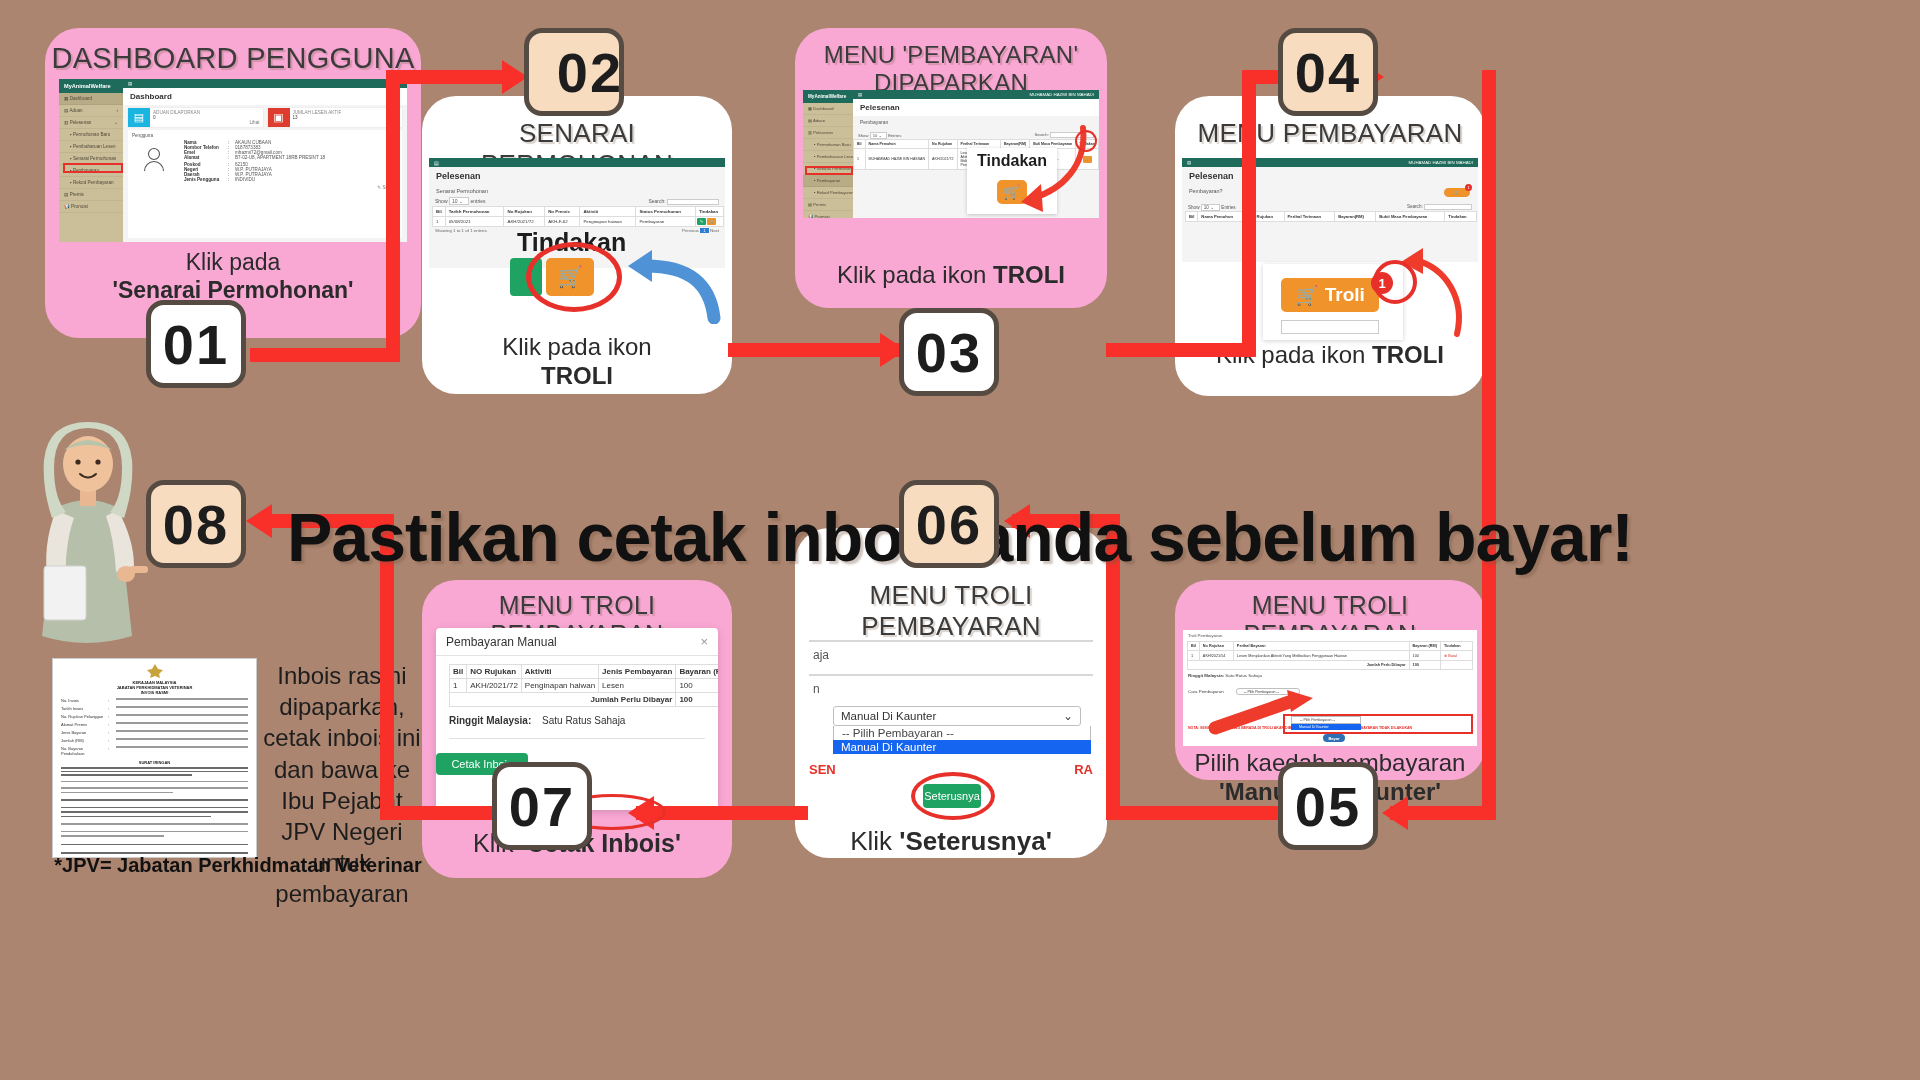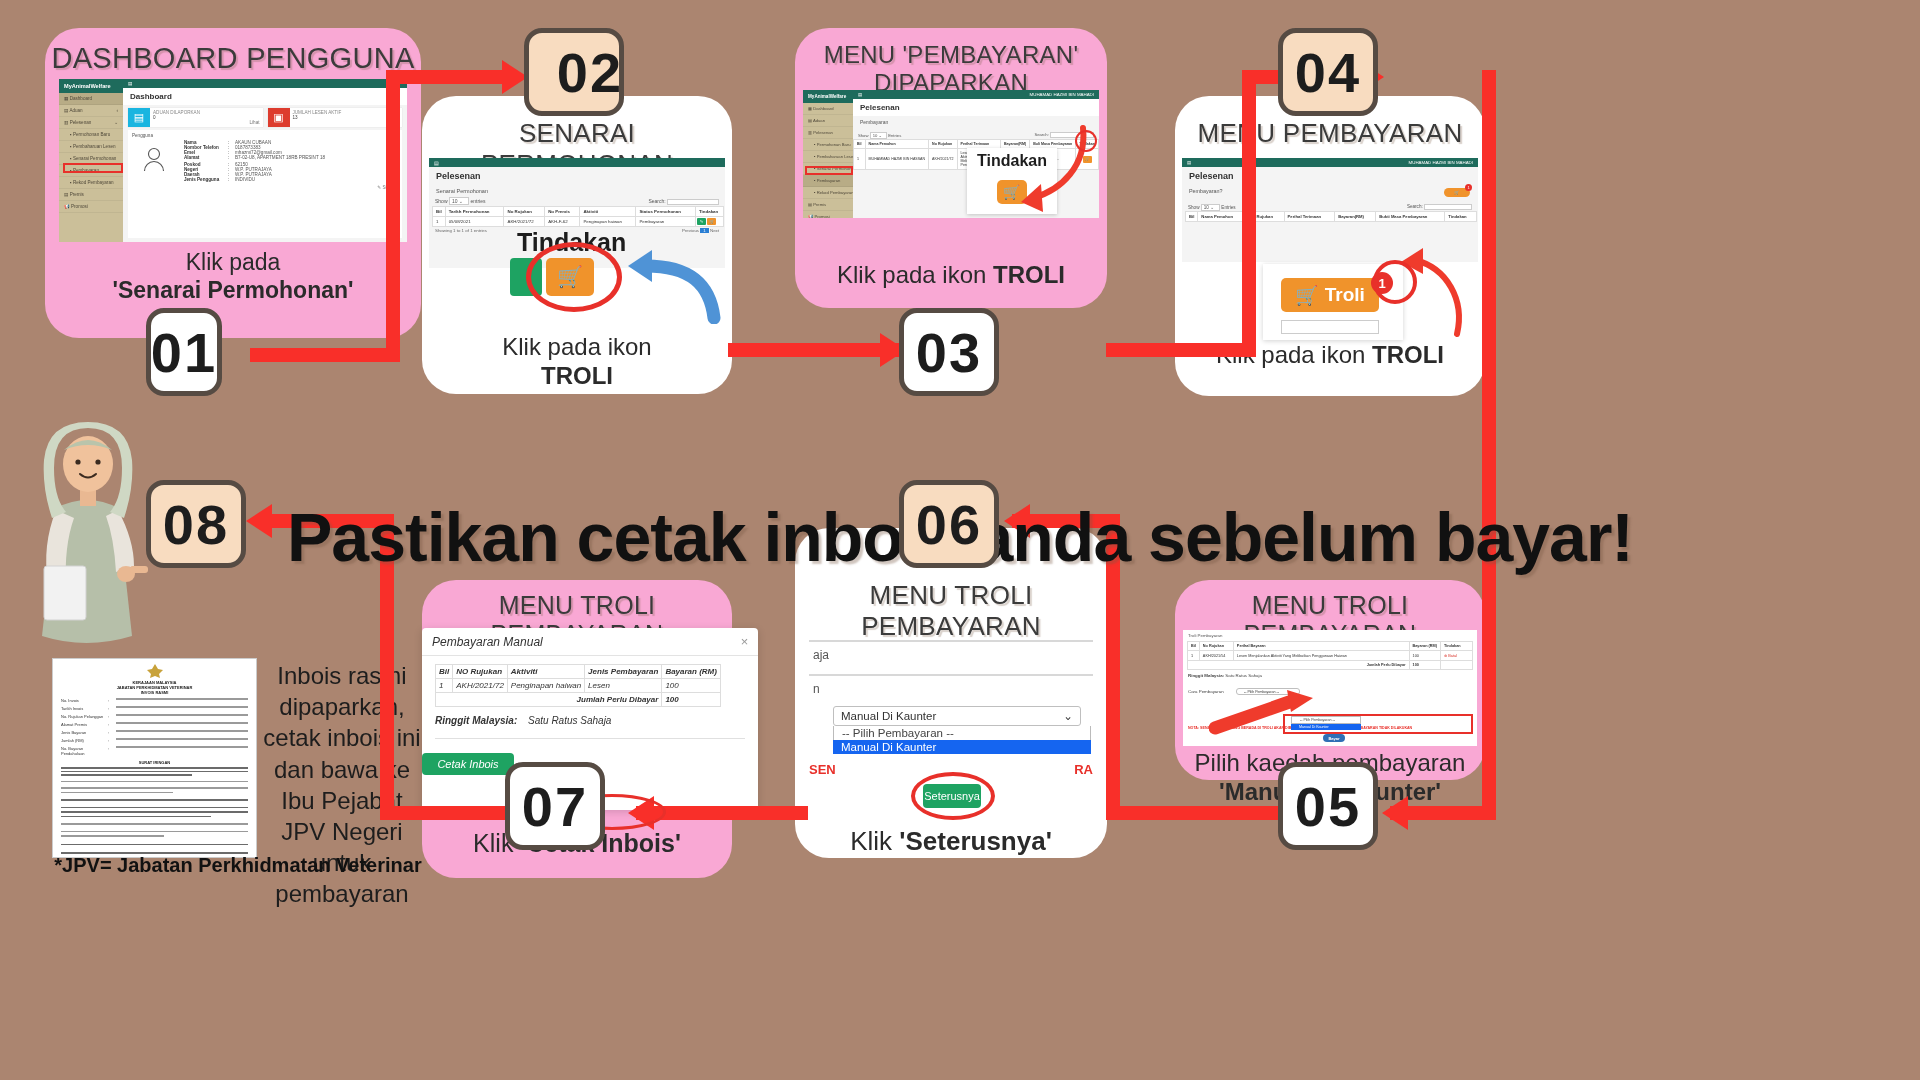--- a/index.html
+++ b/index.html
@@ -570,21 +570,21 @@
     <div class="circ-hi" style="left:116px; top:244px; width:84px; height:48px; border-width:4px;"></div>
 
     <div class="card-caption" style="position:absolute; left:0; top:298px; width:100%; font-size:26px;">
       <span>Klik </span><b>'Seterusnya'</b>
     </div>
   </div>
 
   <div class="card" style="left:422px; top:580px; width:310px; height:298px;">
     <div class="card-title" style="margin-top:11px; font-size:25px;">MENU TROLI PEMBAYARAN</div>
 
-    <div class="modal" style="left:0; top:48px; width:336px; height:182px; box-shadow:0 2px 8px rgba(0,0,0,.15);font-style:italic;">
+    <div class="modal" style="left:14px; top:48px; width:282px; height:182px; box-shadow:0 2px 8px rgba(0,0,0,.15);">
       <div class="modal-hd">
         <div style="font-size:12px; color:#333;">Pembayaran Manual</div>
         <div style="color:#999; font-size:13px;">×</div>
       </div>
       <table class="mini" style="width:256px; margin:8px 13px; font-size:8px;">
         <tbody>
             <tr>
           <th style="width:16px; font-size:8px;">Bil</th>
           <th style="font-size:8px;">NO Rujukan</th>
           <th style="font-size:8px;">Aktiviti</th>
@@ -685,20 +685,20 @@
         <div class="ln" style="margin:3px 0; width:75%;"></div>
       </div>
     </div>
 
     <div style="position:absolute; left:218px; top:12px; width:160px; text-align:center; font-size:24px; line-height:1.3; color:#1d1d1d;">Inbois rasmi dipaparkan, cetak inbois ini dan bawa ke Ibu Pejabat JPV Negeri untuk pembayaran</div>
     <div style="position:absolute; left:4px; top:206px; width:380px; text-align:center; font-size:20px; font-weight:700; color:#111;">*JPV= Jabatan Perkhidmatan Veterinar</div>
   </div>
 
   <div class="badge peach" style="left:524px; top:28px;  width:100px; height:88px;padding-left:32px;">02</div>
   <div class="badge peach" style="left:1278px; top:28px; width:100px; height:88px;">04</div>
-  <div class="badge" style="left:146px; top:308px; width:76px; height:88px;">01</div>
+  <div class="badge" style="left:146px; top:300px; width:100px; height:88px;">01</div>
   <div class="badge" style="left:899px; top:308px; width:100px; height:88px;">03</div>
   <div class="badge peach" style="left:899px; top:480px; width:100px; height:88px;">06</div>
   <div class="badge peach" style="left:146px; top:480px; width:100px; height:88px;">08</div>
-  <div class="badge" style="left:505px; top:762px; width:100px; height:88px;">07</div>
+  <div class="badge" style="left:492px; top:762px; width:100px; height:88px;">07</div>
   <div class="badge" style="left:1278px; top:762px; width:100px; height:88px;">05</div>
 
 </div>
 
 </body></html>

